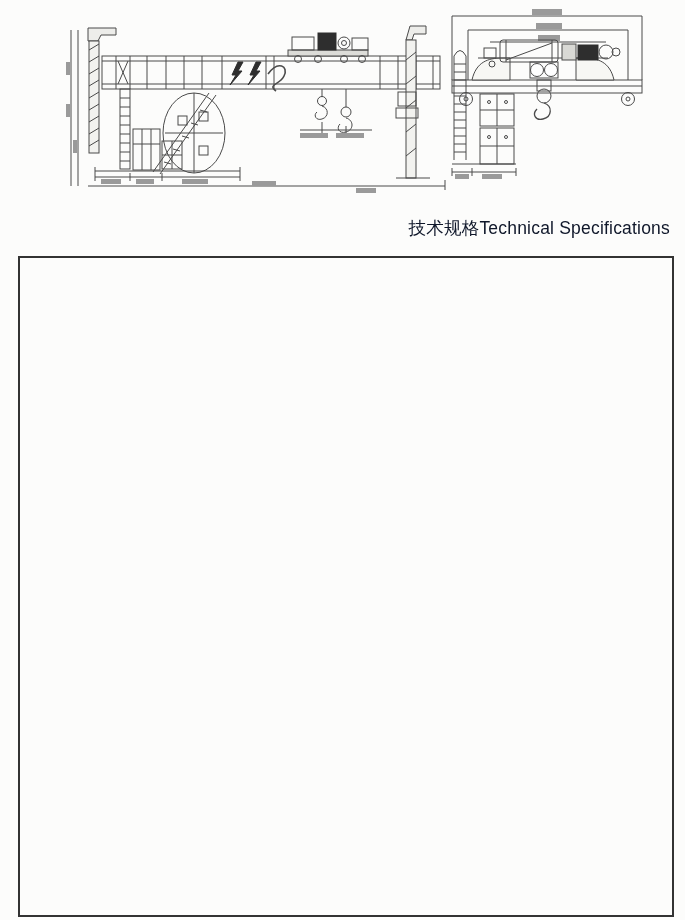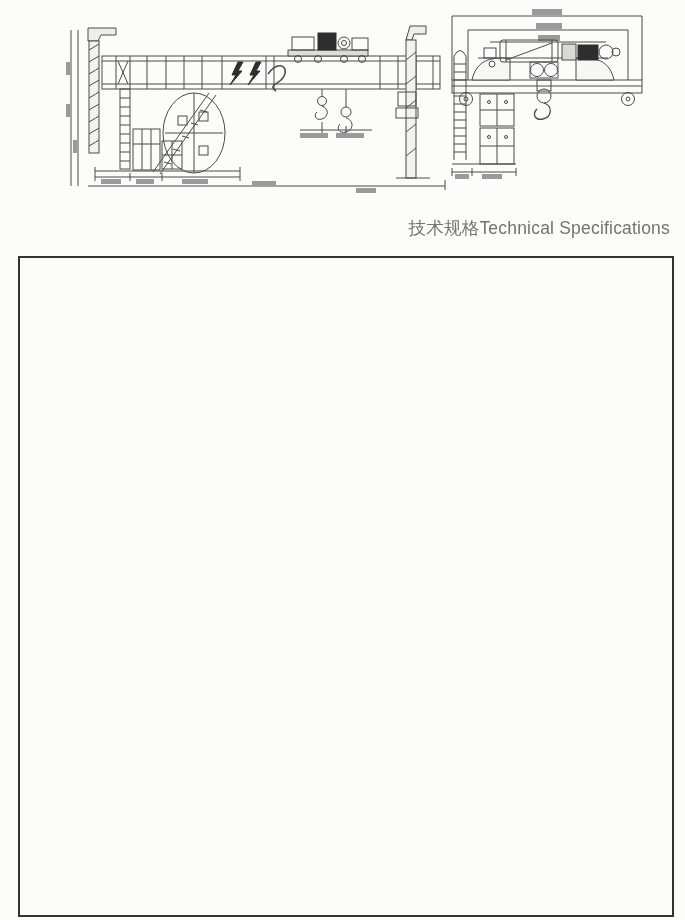--- a/index.html
+++ b/index.html
@@ -5,21 +5,21 @@
   html,body{margin:0;padding:0;}
   body{
     width:685px;height:920px;position:relative;overflow:hidden;
     background:#fcfcfb;
     font-family:"DejaVu Serif", serif;
   }
   .drawing-wrap{position:absolute;top:0;left:0;width:685px;height:214px;}
   .page-title{
     position:absolute;top:216px;left:0;width:670px;text-align:right;
     font-family:"Liberation Sans", sans-serif;
-    font-size:17.5px;color:#737373;letter-spacing:.2px;
+    font-size:17.5px;color:#0f172a;letter-spacing:.2px;
   }
   table.spec{
     position:absolute;top:256px;left:18px;width:654px;
     border-collapse:collapse;table-layout:fixed;
     border:2px solid #333;
   }
   svg .smudge{fill:#9a9a9a;stroke:none;}
   svg .dark{fill:#2e2e2e;stroke:#2e2e2e;}
 </style>
 </head>

